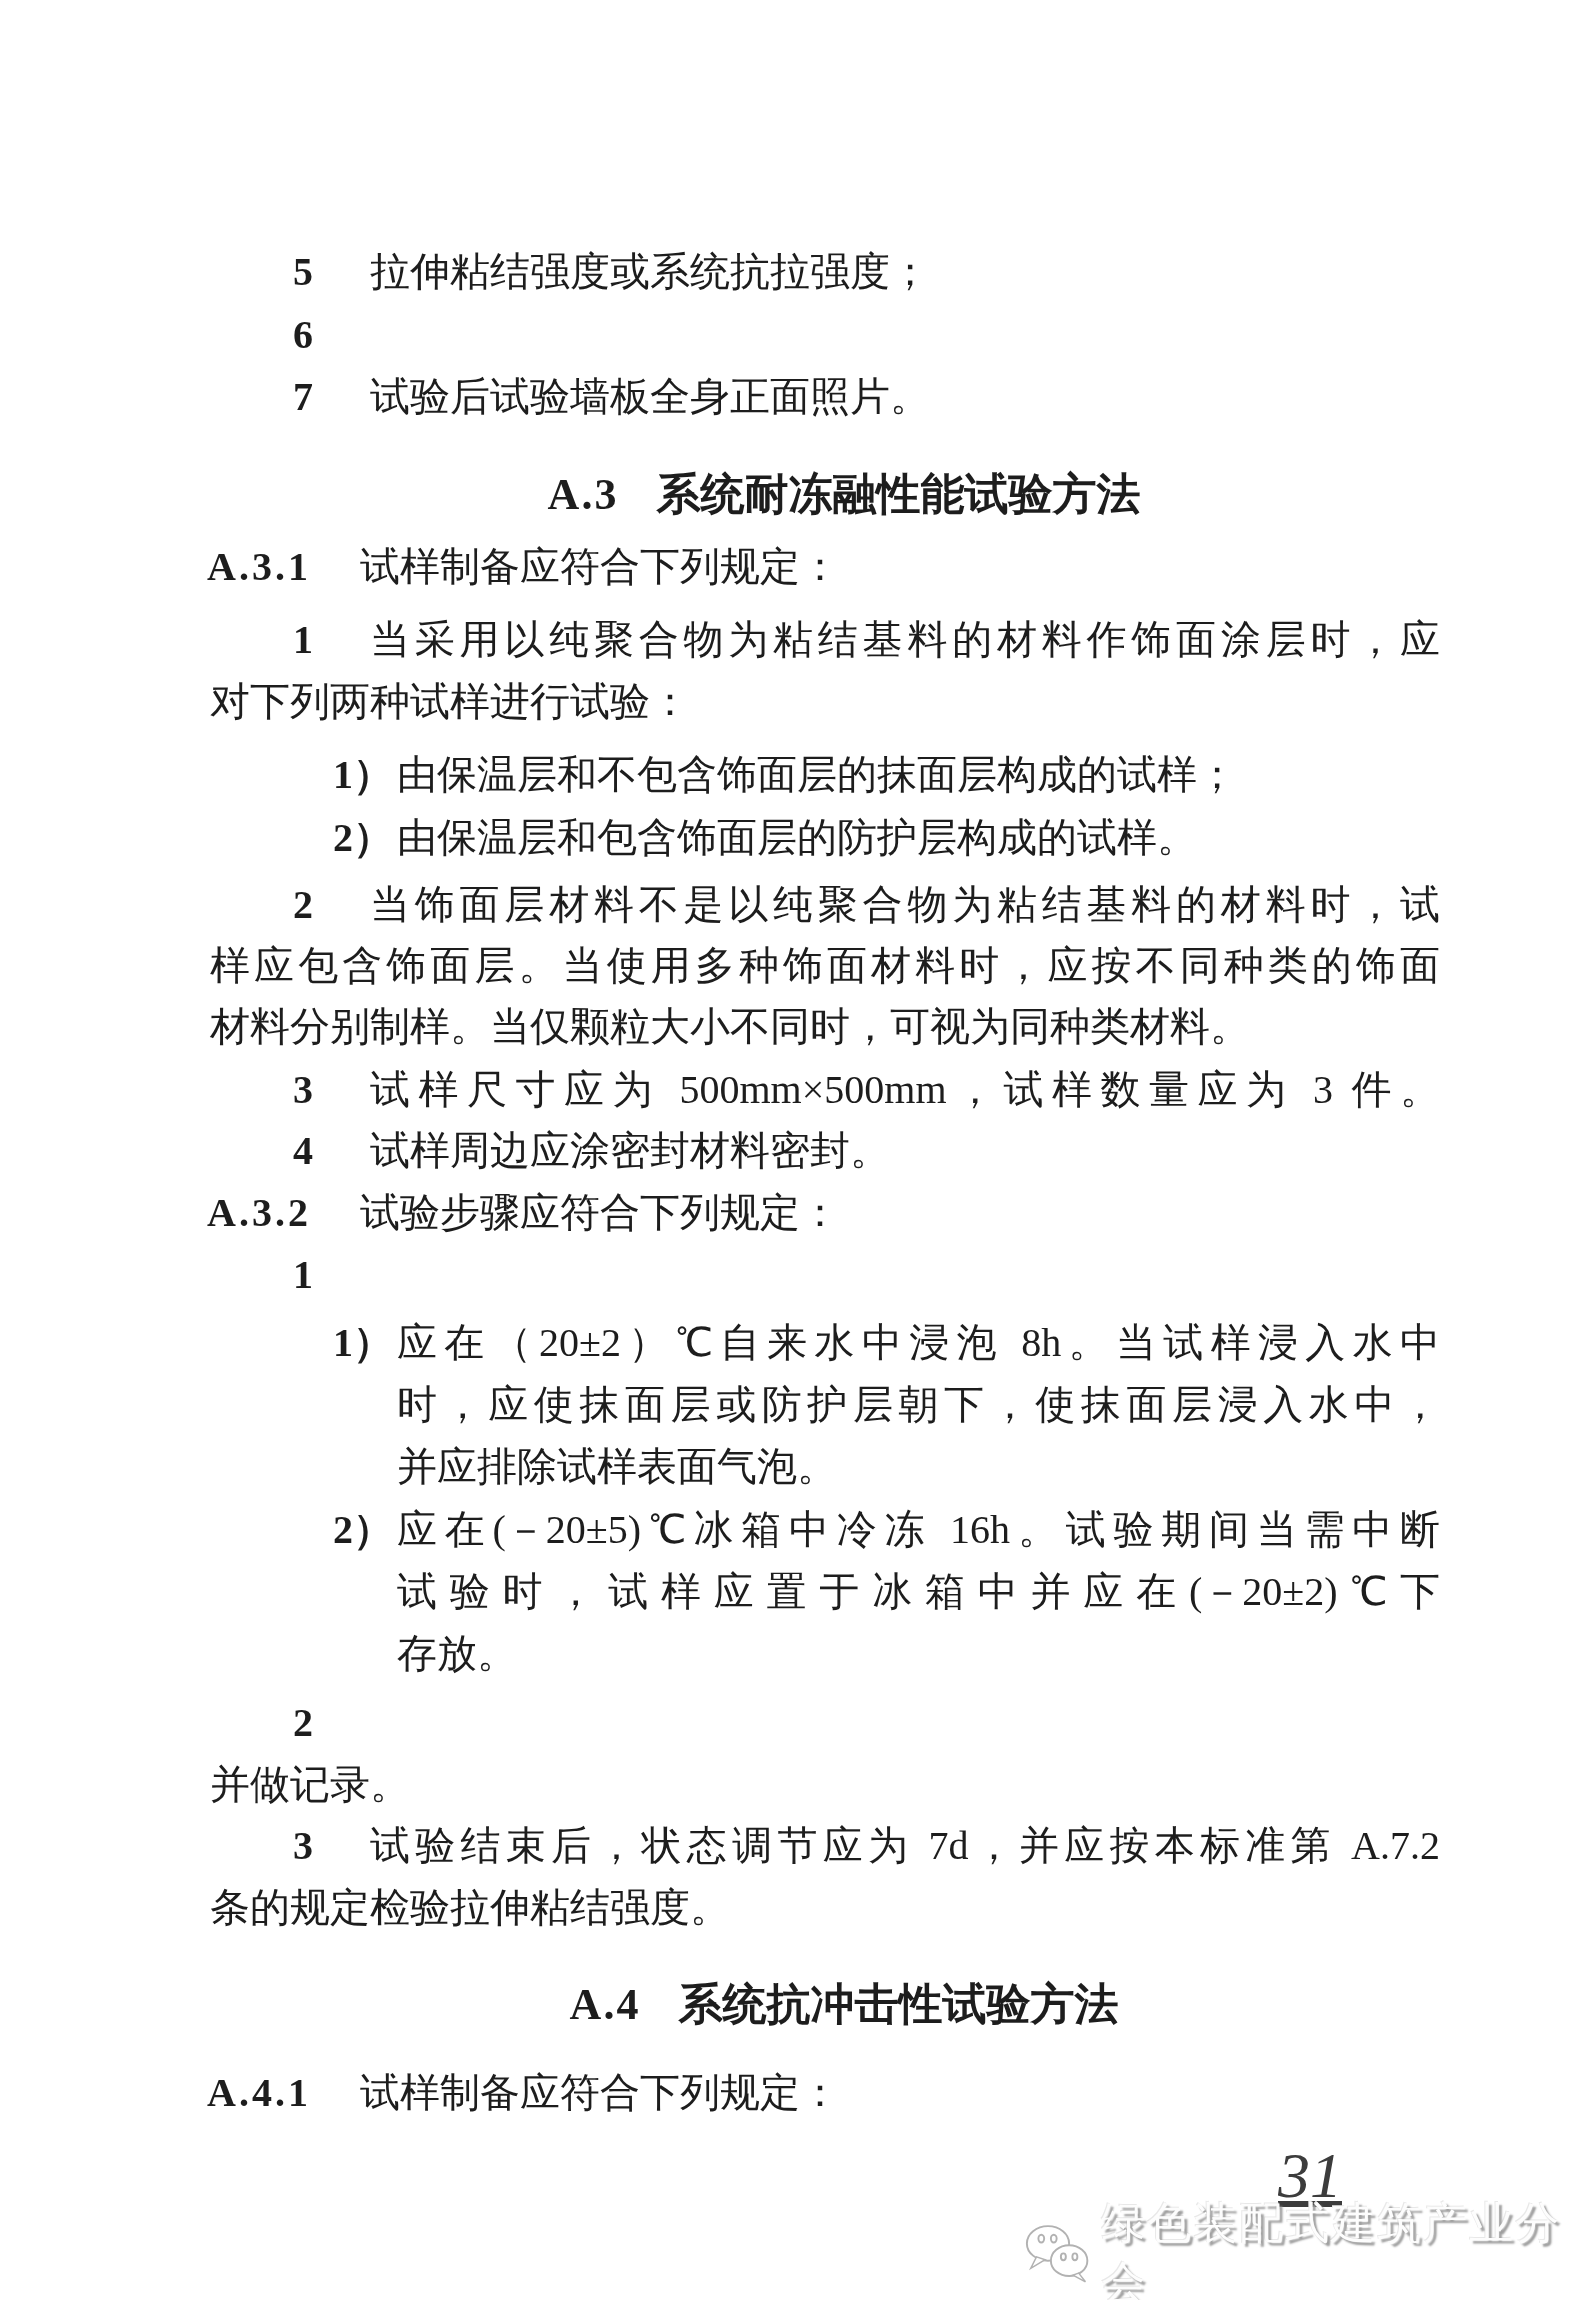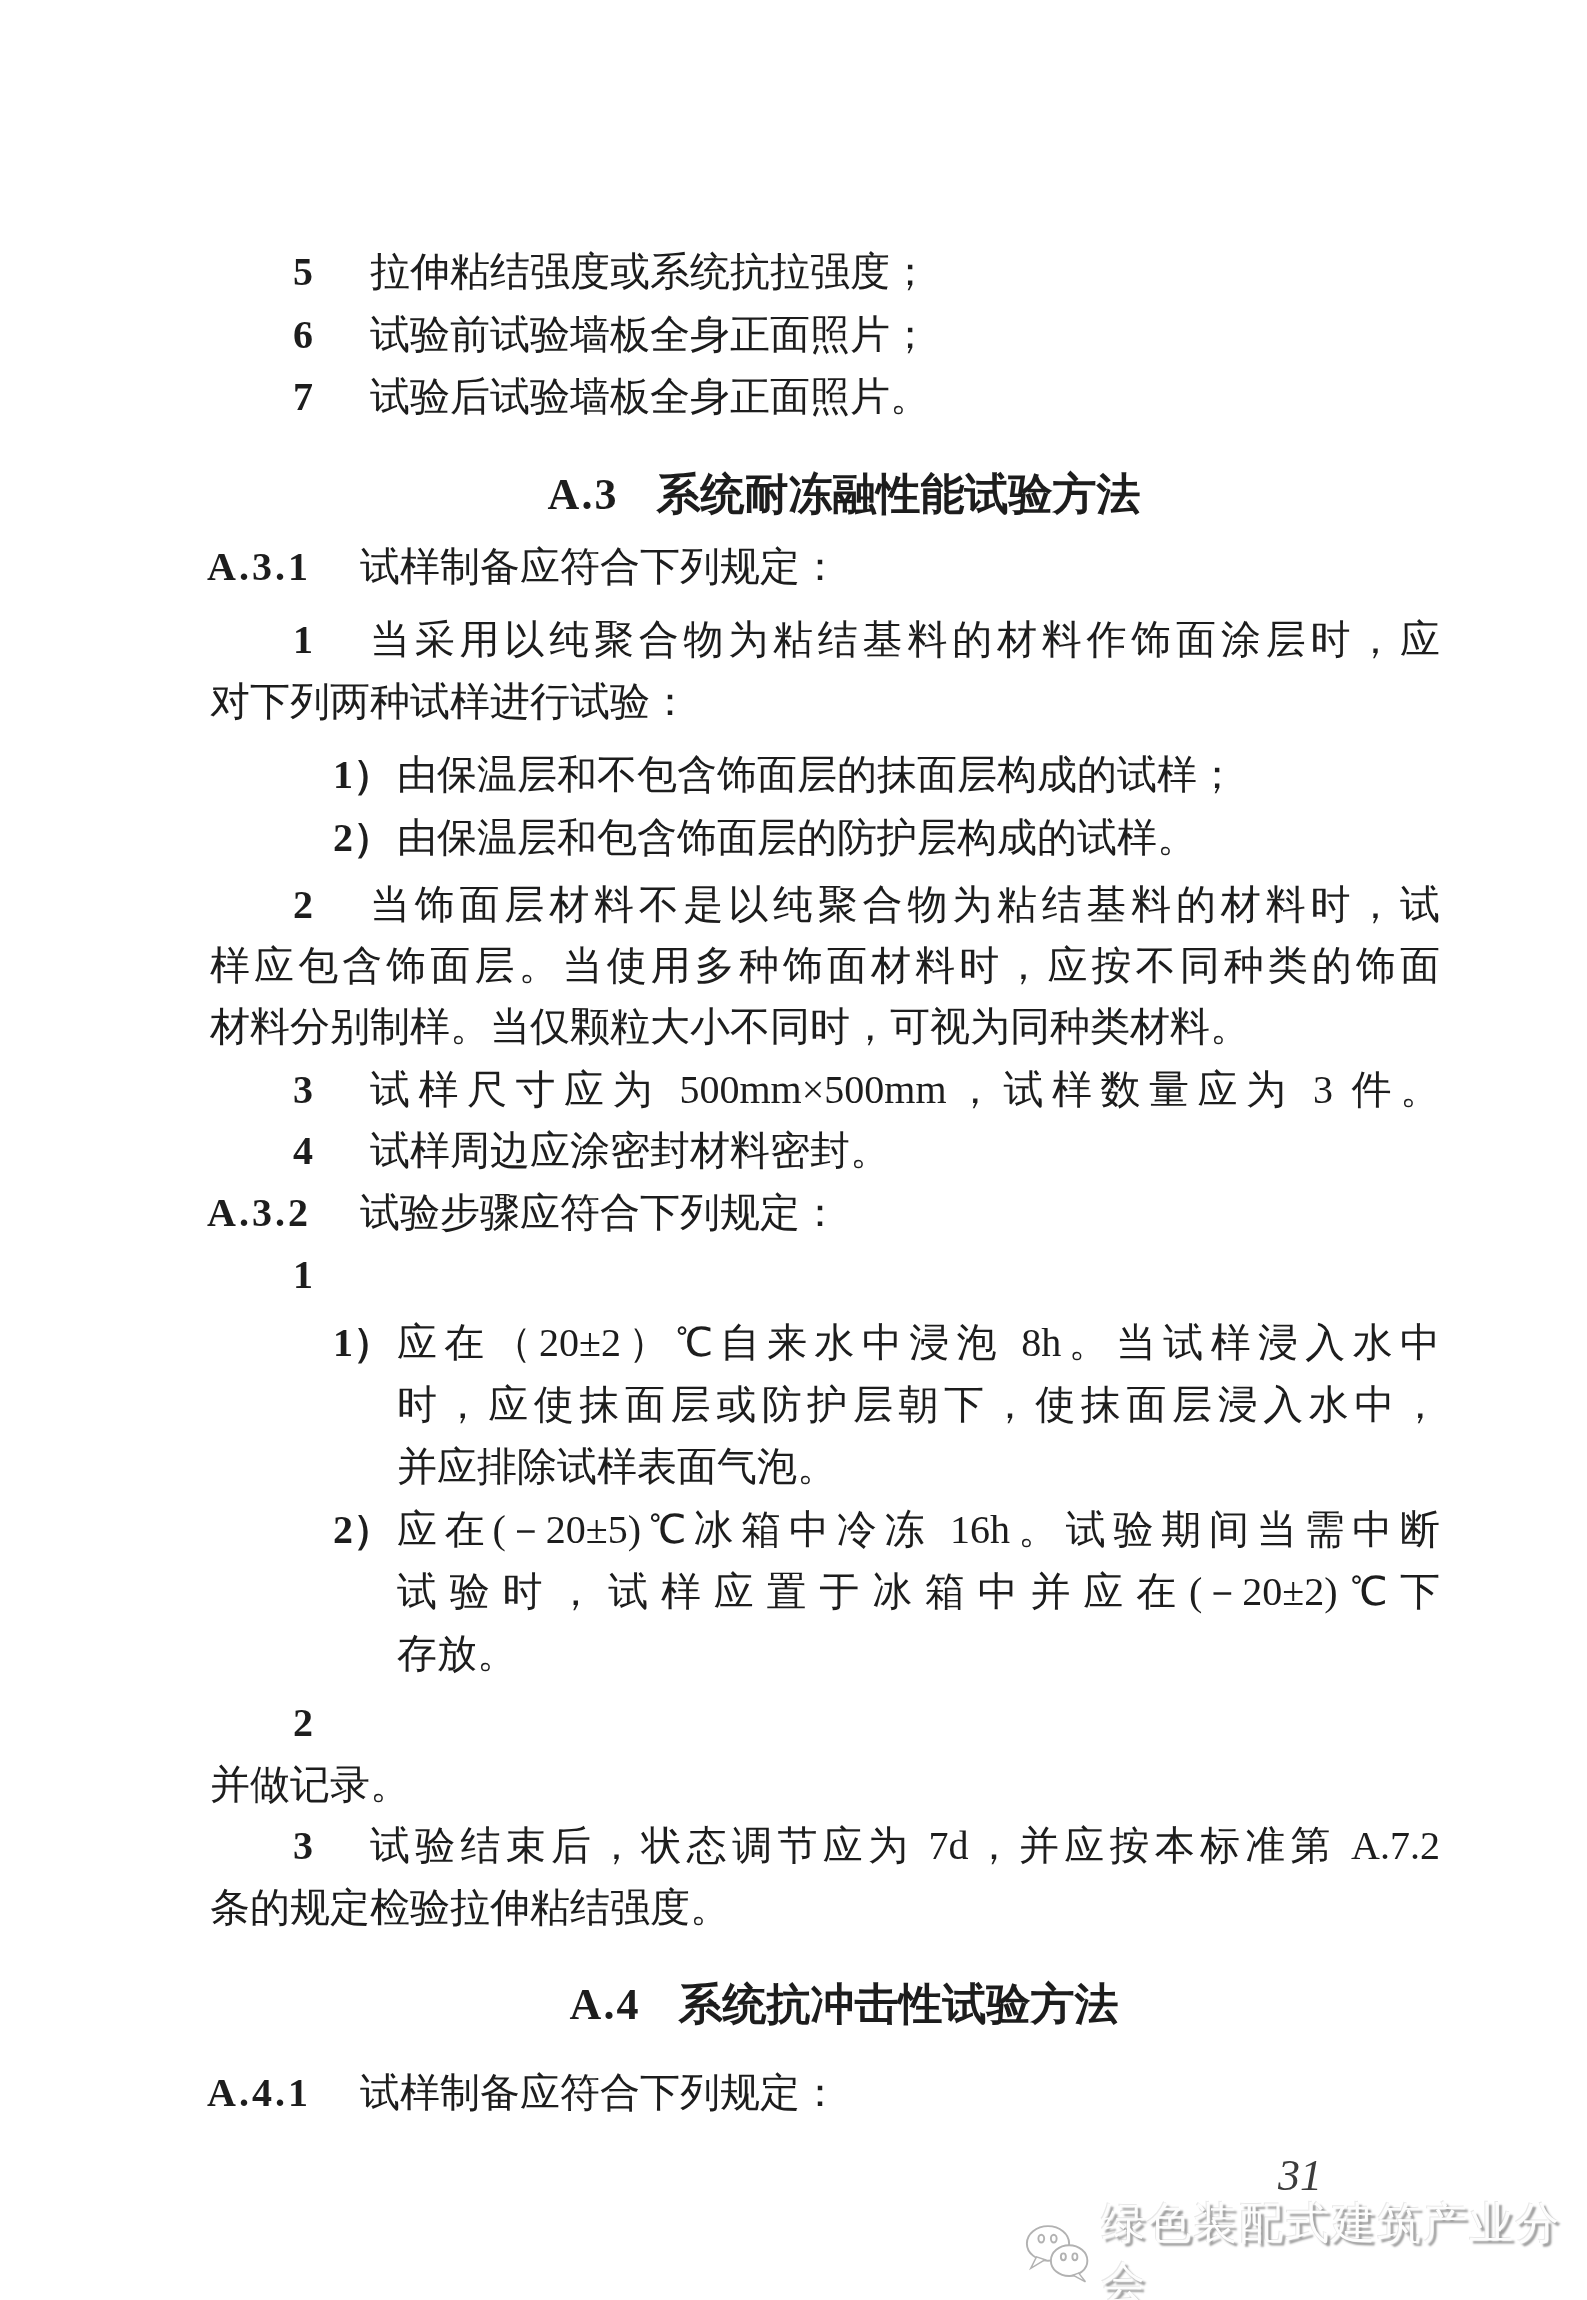--- a/index.html
+++ b/index.html
@@ -43,22 +43,22 @@
   .heading {
     position:absolute; left:210px; width:1230px;
     height:66px; line-height:66px;
     text-align:center; font-weight:bold; font-size:44px;
     white-space:nowrap;
   }
   .heading .h-label { margin-right:38px; letter-spacing:2px;margin-left:38px; }
 
   .page-num {
     position:absolute; left:1278px; top:2148px;
-    font-size:44px; font-style:italic;
-    color:#3c3c3c; line-height:56px;
+    font-size:64px; font-style:italic;
+    color:#3c3c3c; line-height:56px;text-decoration:underline;
   }
 
   .watermark {
     position:absolute; left:1024px; top:2194px;
     display:flex; align-items:center; gap:10px;
   }
   .wm-text {
     font-family:"Liberation Sans", sans-serif;
     font-size:44px; letter-spacing:2px;
     color:#fdfdfd;
@@ -70,21 +70,20 @@
 <body>
 
 <div class="page">
 
   <div class="line l-item" style="top:241px">
     <span class="lbl">5</span>
     <span>拉伸粘结强度或系统抗拉强度；</span>
   </div>
   <div class="line l-item" style="top:304px">
     <span class="lbl">6</span>
-    <span>试验前试验墙板全身正面照片；</span>
   </div>
   <div class="line l-item" style="top:366px">
     <span class="lbl">7</span>
     <span>试验后试验墙板全身正面照片。</span>
   </div>
 
   <div class="heading" style="top:462px">
     <span class="h-label">A.3</span><span>系统耐冻融性能试验方法</span>
   </div>
 

